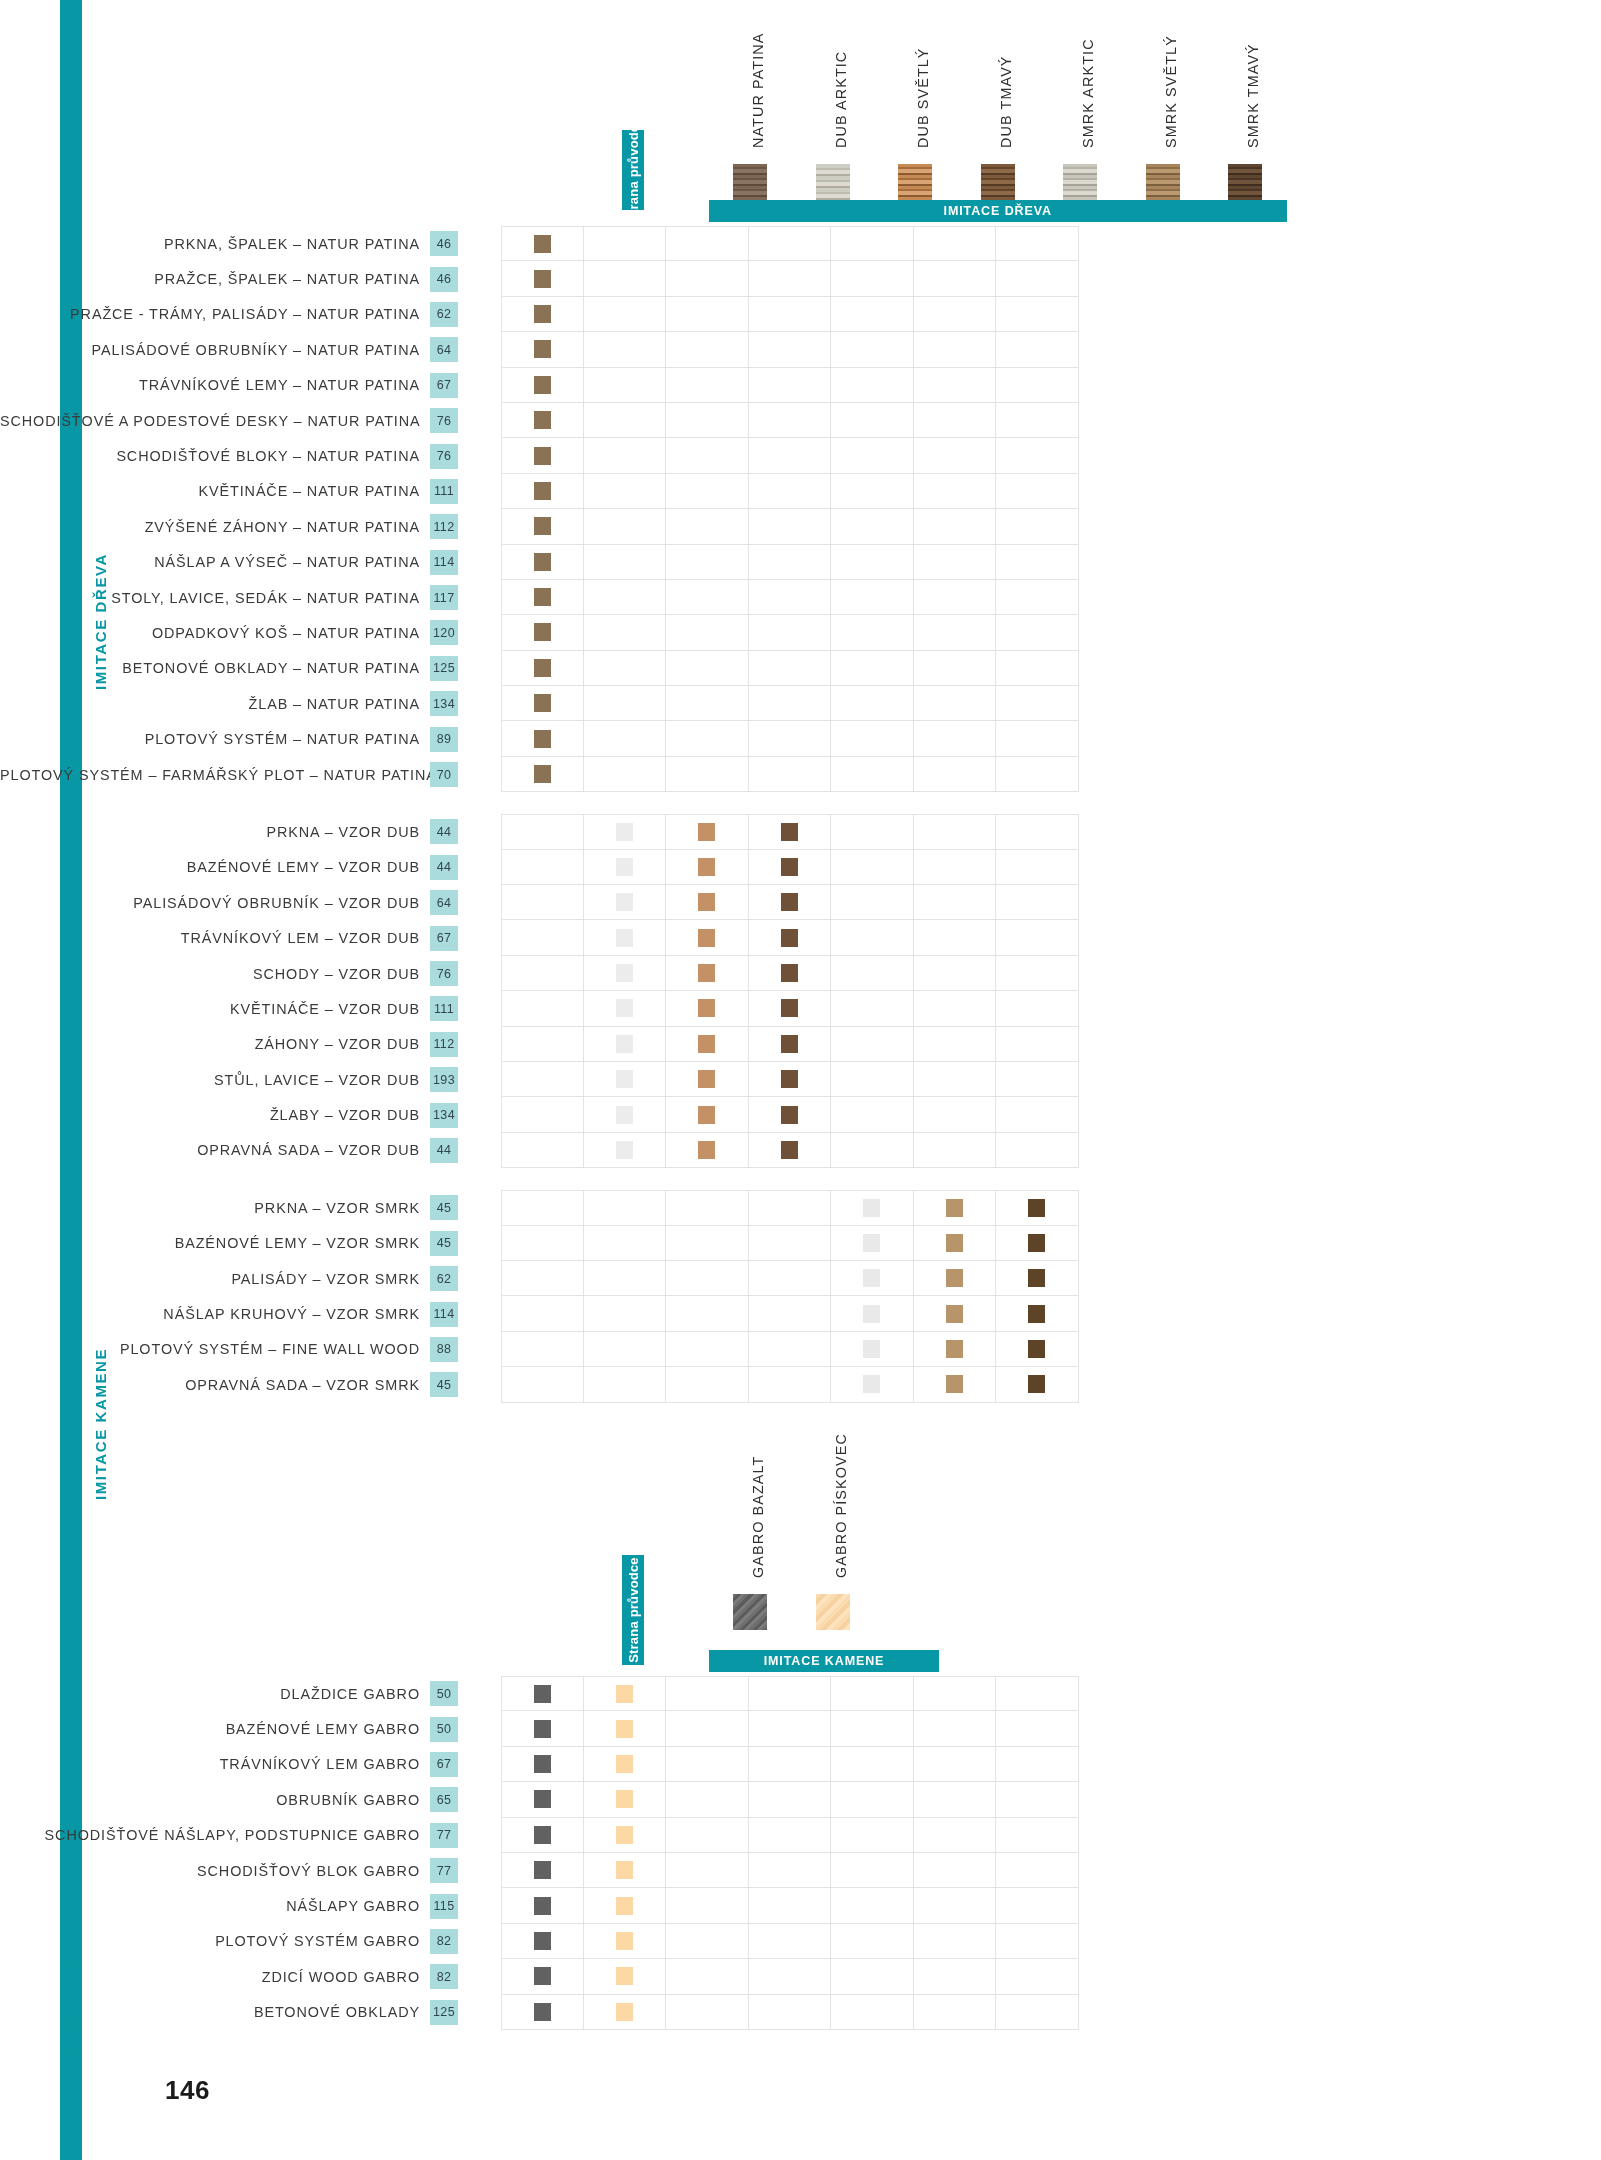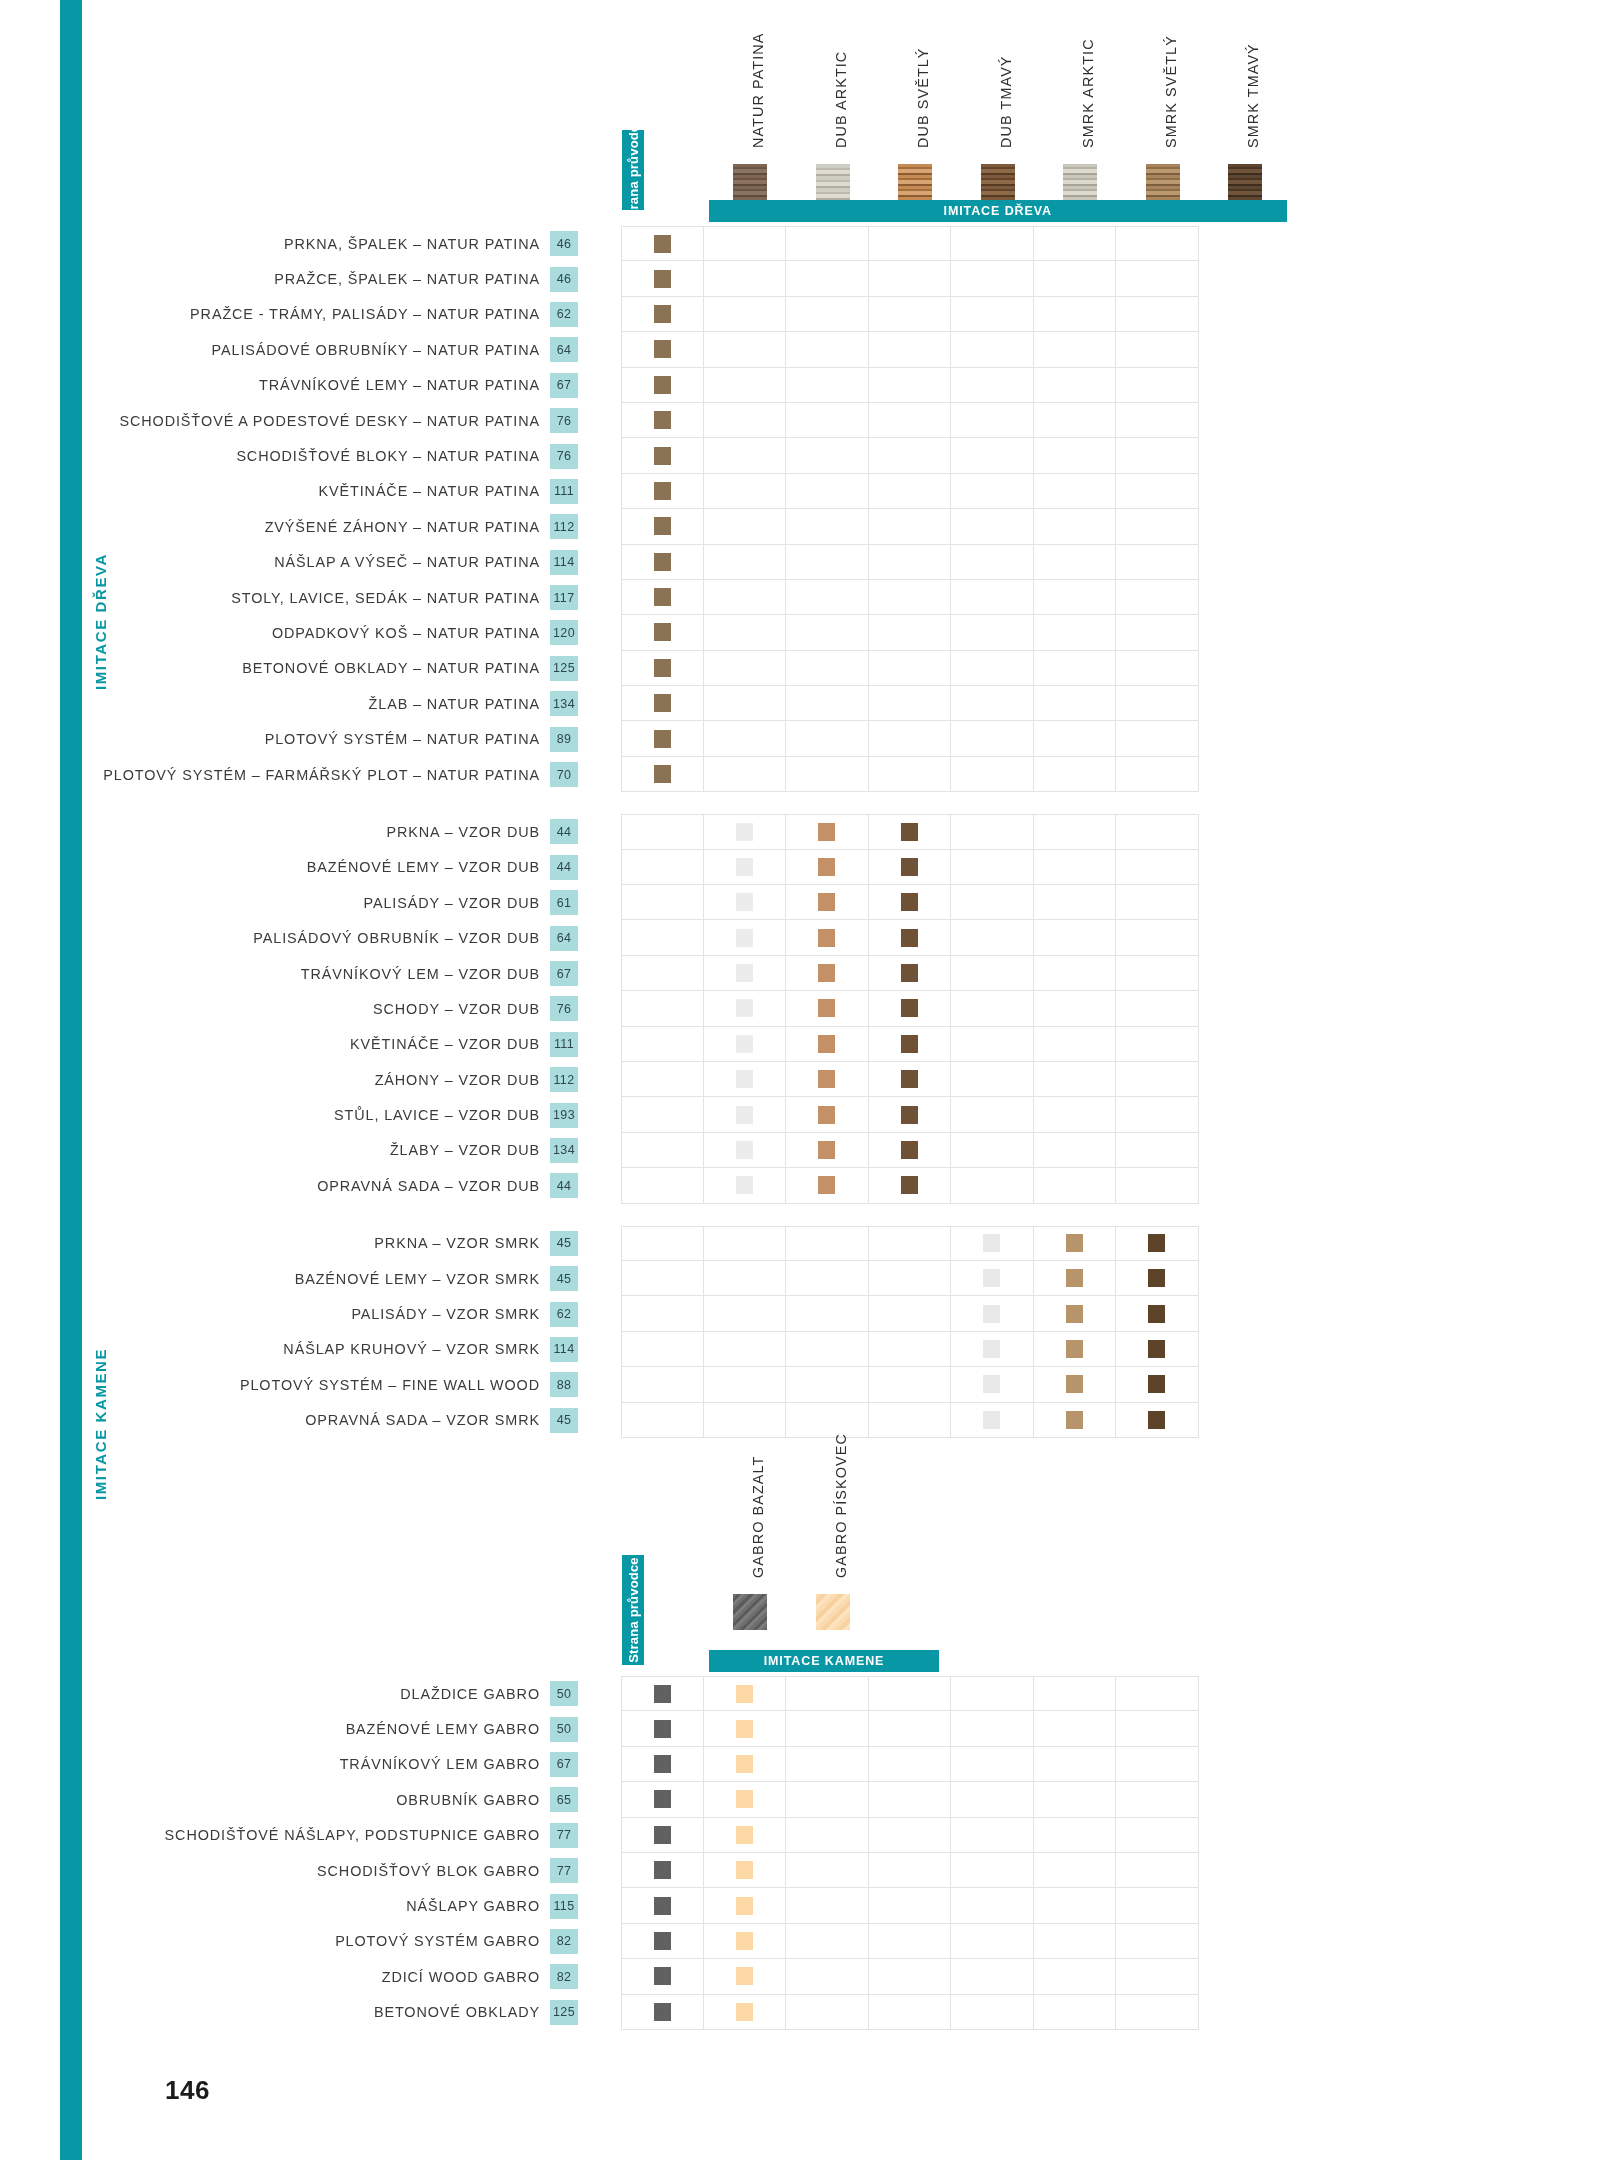--- a/index.html
+++ b/index.html
@@ -33,21 +33,21 @@
   .page-num{
     position:absolute; left:165px; top:2075px;
     font-size:26px; font-weight:bold; color:#1b1b1b; letter-spacing:0.5px;
   }
 
   
   .block{ position:absolute; }
 
   .row{ display:flex; align-items:center; height:35.4px; }
   .row-label{
-    width:550px; text-align:right; padding-right:10px;
+    width:430px; text-align:right; padding-right:10px;
     font-size:14.4px; color:#3a3a3a; letter-spacing:.9px;
     white-space:nowrap; font-family:"Liberation Sans", sans-serif;
   }
   .badge{
     width:28px; height:25px; background:#aadcdd; color:#30484d;
     font-size:12.5px; display:flex; align-items:center; justify-content:center;
     letter-spacing:.4px;
   }
   .cells{ display:flex; margin-left:43px; }
   .cell{
@@ -434,39 +434,20 @@
             </div>
             <div class="cell">
               <div class="sw" style="background: rgb(110, 81, 55);"></div>
             </div>
             <div class="cell"></div>
             <div class="cell"></div>
             <div class="cell"></div>
           </div>
         </div>
         <div class="row">
-          <div class="row-label">PALISÁDY – VZOR DUB</div>
-          <div class="badge">61</div>
-          <div class="cells">
-            <div class="cell"></div>
-            <div class="cell">
-              <div class="sw" style="background: rgb(236, 236, 236);"></div>
-            </div>
-            <div class="cell">
-              <div class="sw" style="background: rgb(196, 144, 102);"></div>
-            </div>
-            <div class="cell">
-              <div class="sw" style="background: rgb(110, 81, 55);"></div>
-            </div>
-            <div class="cell"></div>
-            <div class="cell"></div>
-            <div class="cell"></div>
-          </div>
-        </div>
-        <div class="row">
           <div class="row-label">PALISÁDOVÝ OBRUBNÍK – VZOR DUB</div>
           <div class="badge">64</div>
           <div class="cells">
             <div class="cell"></div>
             <div class="cell">
               <div class="sw" style="background: rgb(236, 236, 236);"></div>
             </div>
             <div class="cell">
               <div class="sw" style="background: rgb(196, 144, 102);"></div>
             </div>

